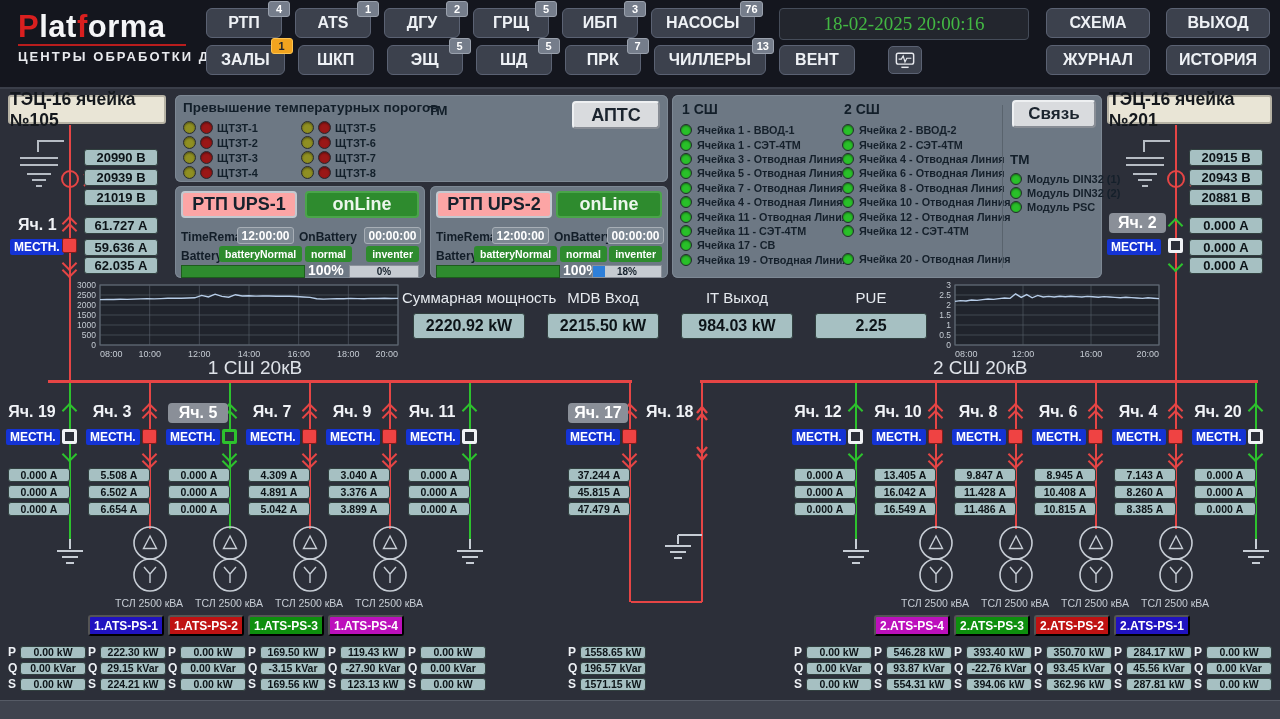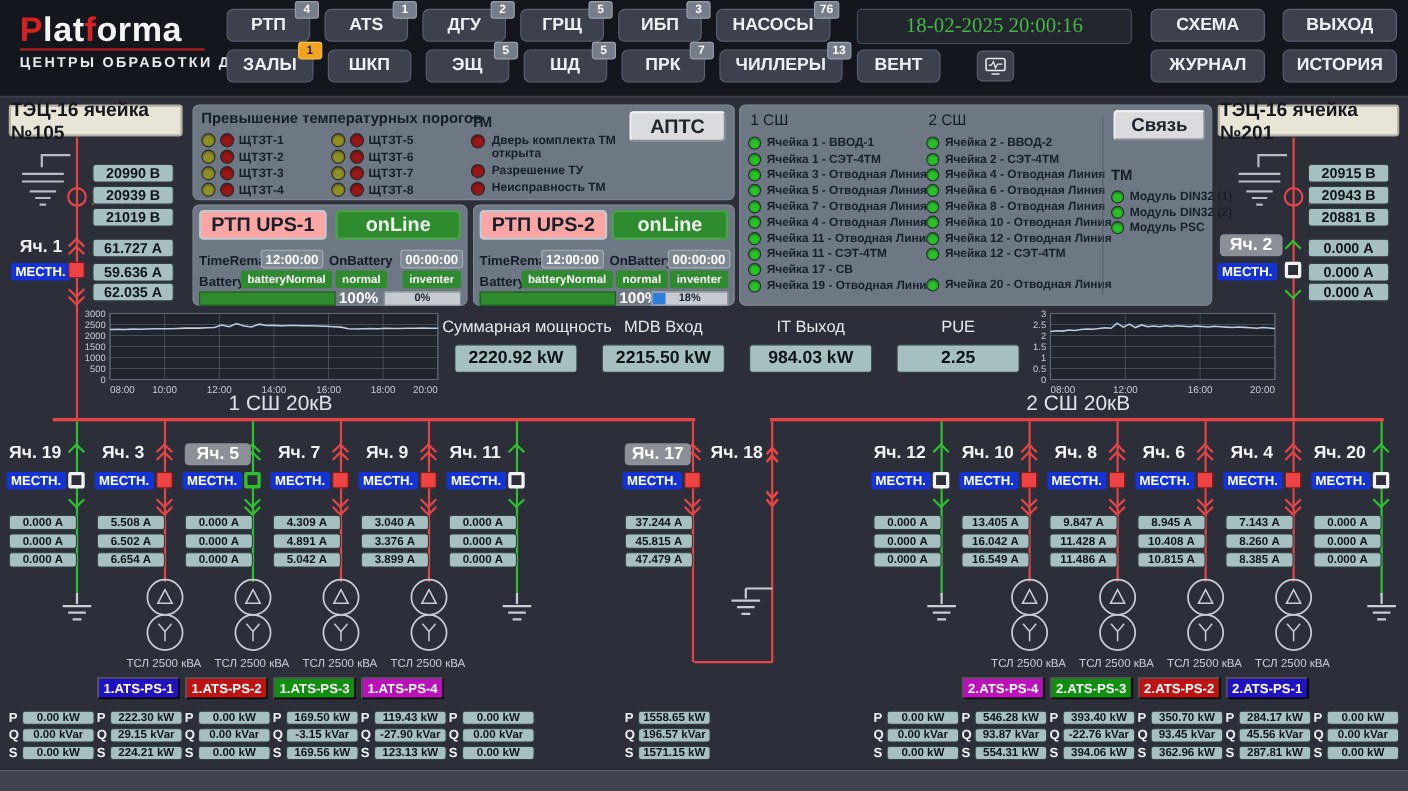--- a/index.html
+++ b/index.html
@@ -64,21 +64,21 @@
   .chip{position:absolute;top:60px;height:16px;background:#2e8b2e;border-radius:3px;color:#fff;font-size:10.5px;font-weight:700;
     display:flex;align-items:center;justify-content:center;padding:0 6px}
   .ch1{left:44px}.ch2{left:130px}.ch3{right:6px}
   .loadbar{position:absolute;left:6px;top:79px;width:122px;height:11px;background:#2e8b2e;border:1px solid #1d5c1d}
   .loadpct{position:absolute;left:133px;top:76px;font-size:14px;font-weight:700;color:#fff}
   .altbar{position:absolute;right:6px;top:79px;width:68px;height:11px;background:#c6cbd1;border:1px solid #8a9099;overflow:hidden}
   .altfill{height:100%;background:#2e7fd9;width:0}
   .altpct{position:absolute;width:100%;left:0;top:0;text-align:center;font-size:10px;font-weight:700;color:#15202b;line-height:11px}
   
   .p-bus{left:672px;top:95px;width:430px;height:183px}
-  .p-bus .bt{position:absolute;top:6px;font-size:14px;font-weight:400;color:#121e29}
+  .p-bus .bt{position:absolute;top:6px;font-size:14px;font-weight:700;color:#121e29}
   .b1t{left:10px}.b2t{left:172px}
   .swlist{position:absolute;top:28px;width:160px}
   .sl1{left:8px}.sl2{left:170px}
   .switem{height:14.4px;display:flex;align-items:center;gap:5px;font-size:10.8px;font-weight:700;color:#15202b;white-space:nowrap}
   .switem .led{width:10px;height:10px}
   .switem.gap{margin-top:14px}
   .bdiv{position:absolute;left:330px;top:10px;bottom:10px;width:1px;background:#59636d}
   .linkbtn{position:absolute;left:340px;top:5px;width:84px;height:28px;font-size:17px}
   .p-bus .tm-title{left:338px;top:57px}
   .btm-items{position:absolute;left:338px;top:77px}
@@ -292,35 +292,20 @@
         <span class="led led-r"></span>
         <span>ЩТЗТ-7</span>
       </div>
         <div class="titem">
         <span class="led led-y"></span>
         <span class="led led-r"></span>
         <span>ЩТЗТ-8</span>
       </div>
       </div>
     <div class="tm-title">ТМ</div>
-    <div class="tm-items">
-
-    <div class="tmitem">
-        <span class="led led-r"></span>
-        <span>Дверь комплекта ТМ открыта</span>
-      </div>
-        <div class="tmitem">
-        <span class="led led-r"></span>
-        <span>Разрешение ТУ</span>
-      </div>
-        <div class="tmitem">
-        <span class="led led-r"></span>
-        <span>Неисправность ТМ</span>
-      </div>
-      </div>
     <button class="btn-lite apts">АПТС</button>
   </div>
 
   <div class="panel p-ups1">
     <button class="ups-name">РТП UPS-1</button>
     <div class="ups-status">onLine</div>
     <div class="ups-lab tr-lab">TimeRemain</div>
     <div class="ups-val tr-val">12:00:00</div>
     <div class="ups-lab ob-lab">OnBattery</div>
     <div class="ups-val ob-val">00:00:00</div>

